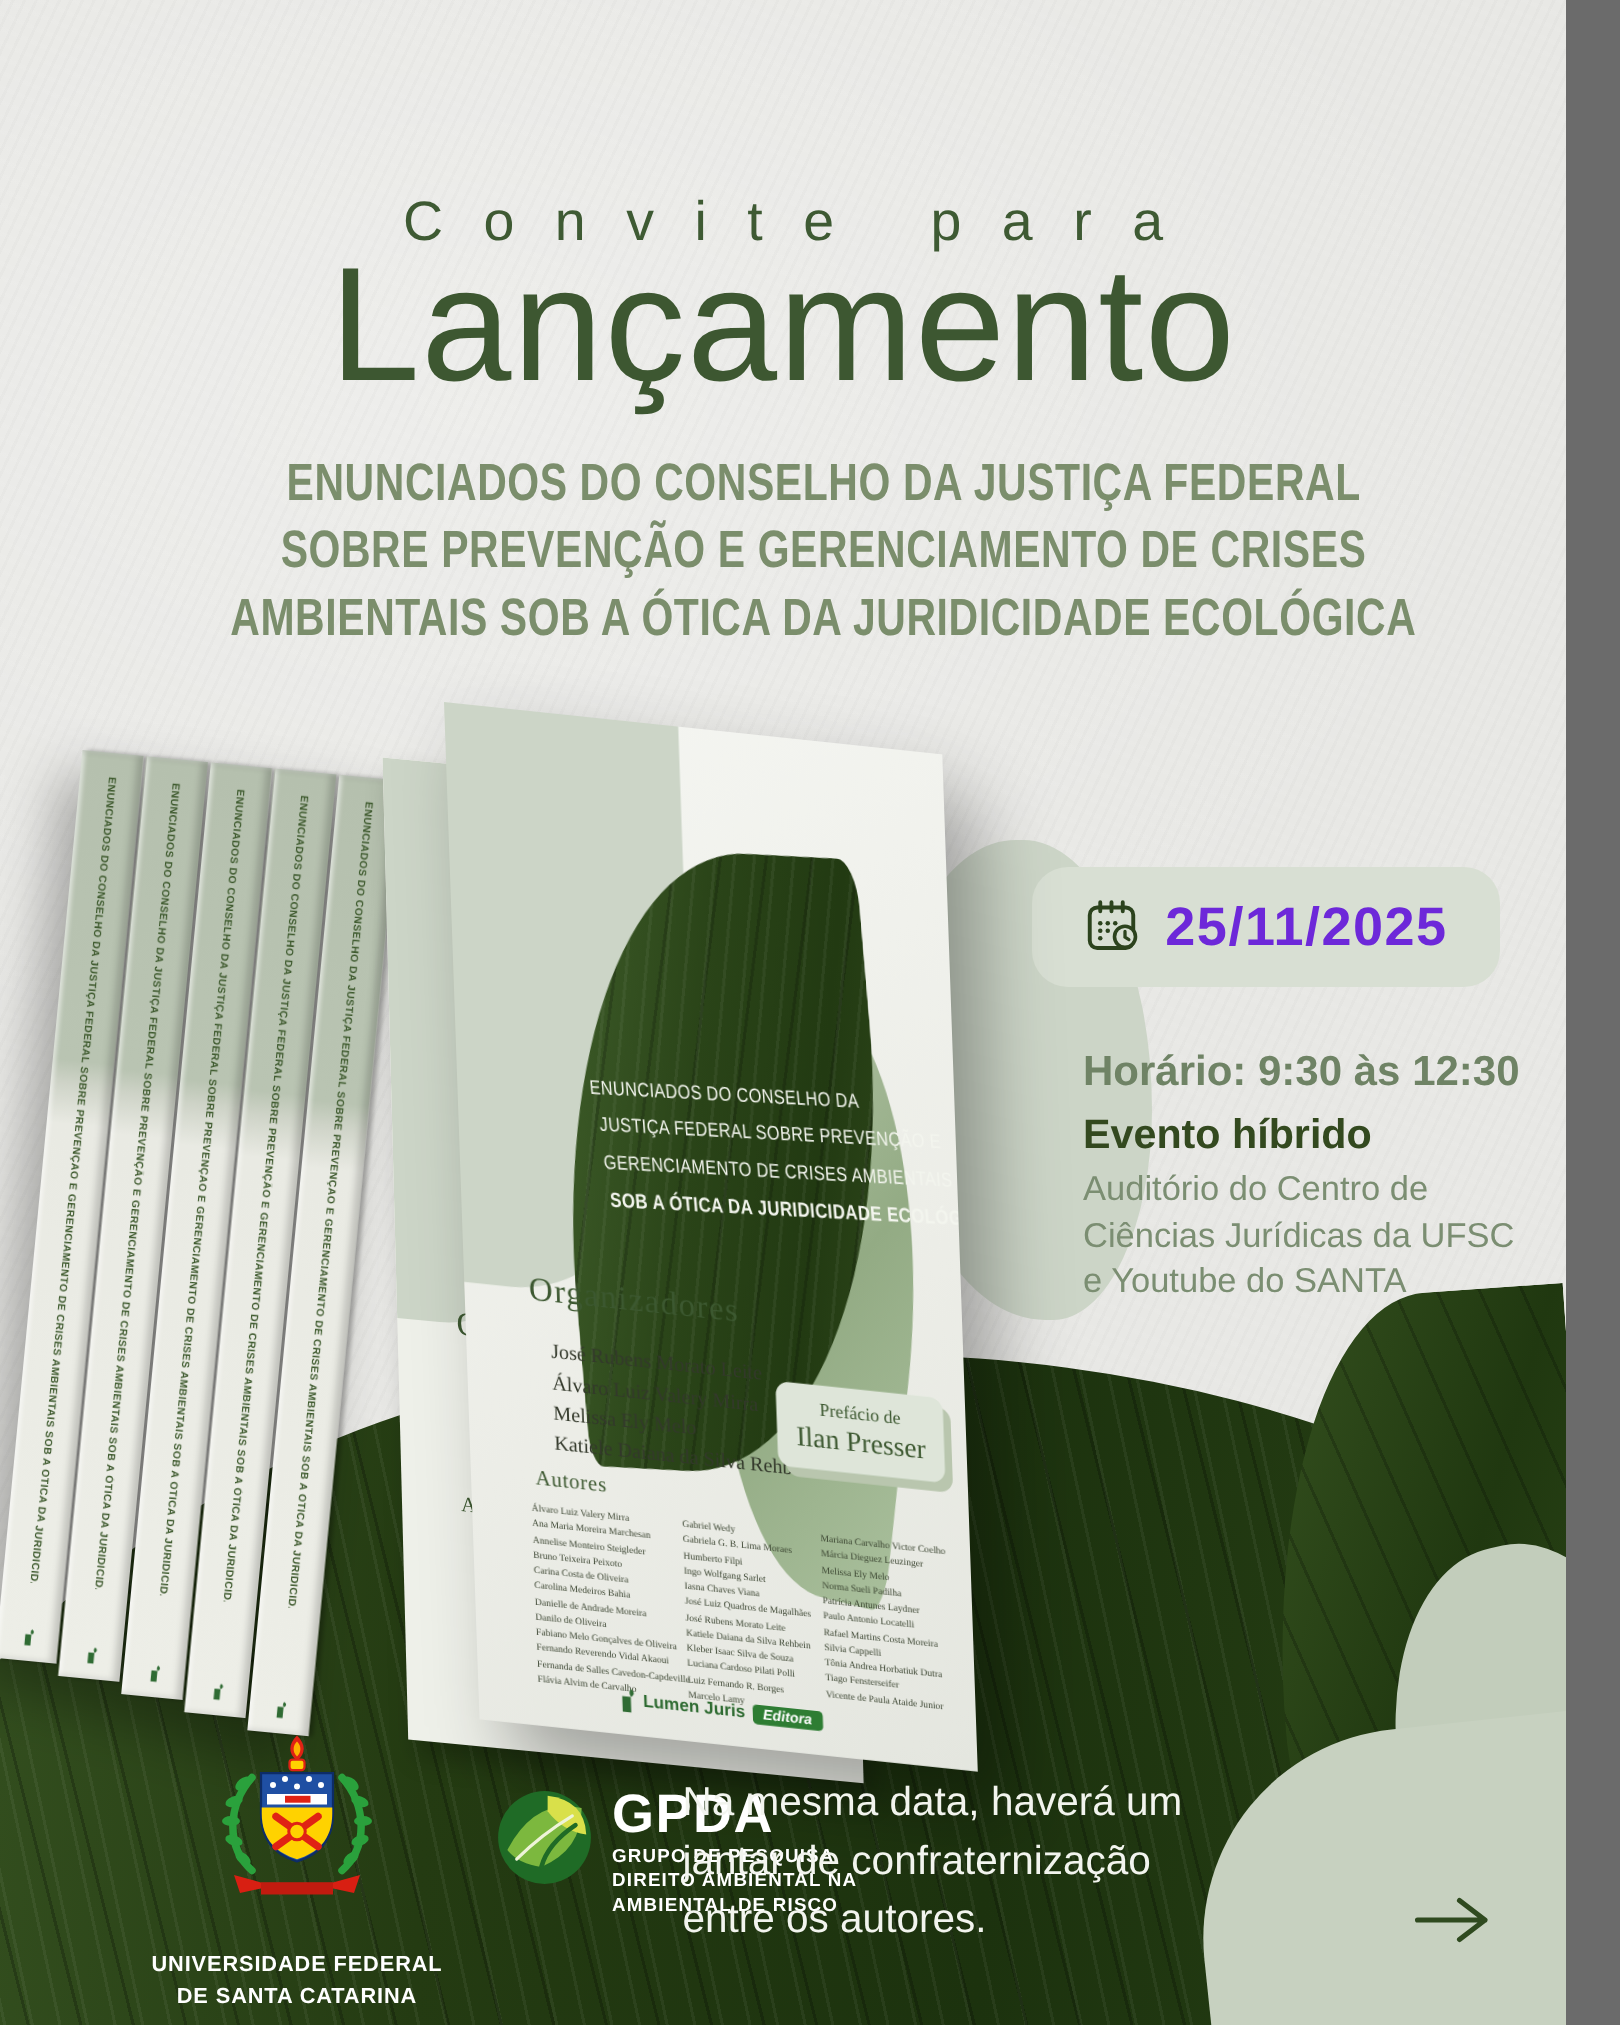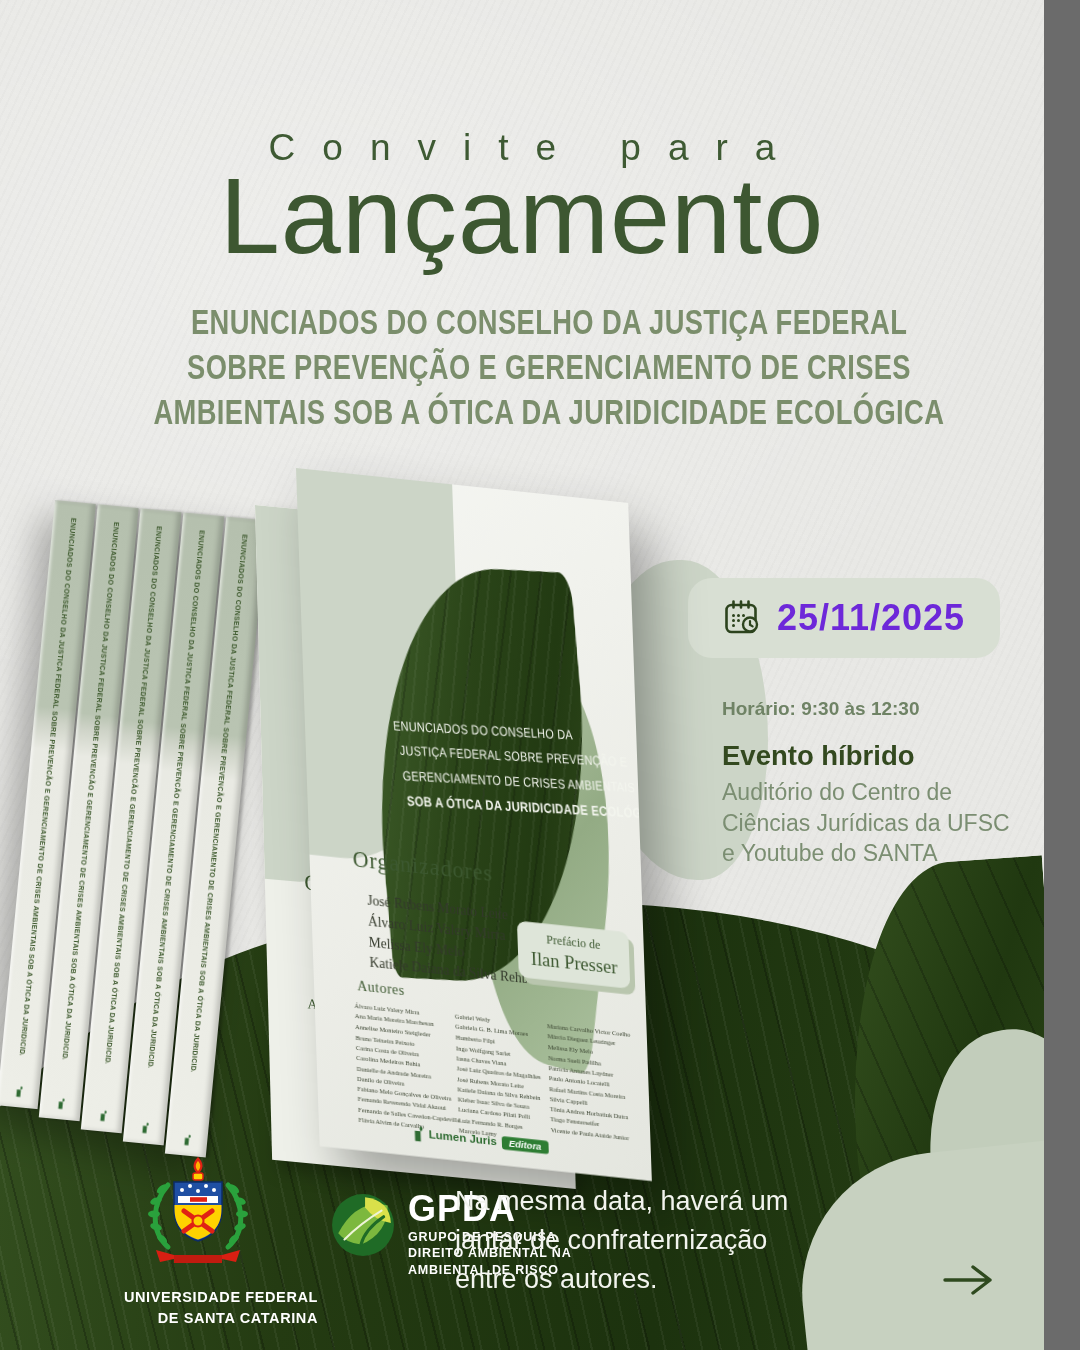--- a/index.html
+++ b/index.html
@@ -103,27 +103,27 @@
   .authors-cols .col:nth-child(3){width:31%;}
   .publogo{position:absolute;left:28%;bottom:2.2%;display:flex;align-items:center;gap:5px;}
   .publogo .pname{font-size:11.5px;font-weight:bold;color:#2e6b31;}
   .editora{background:#2e7d33;color:#fff;font-style:italic;font-size:9.5px;font-weight:bold;
     padding:1px 7px;border-radius:3px;}
 
   
   .pill{left:688px;top:578px;width:312px;height:80px;background:#d8dfd3;border-radius:24px;z-index:3;
     display:flex;align-items:center;justify-content:center;gap:14px;}
   .pill .date{font-size:36px;font-weight:800;color:#6d28d9;letter-spacing:1px;}
-  .time{left:722px;top:698px;font-size:19px;font-weight:bold;color:#6f8365;z-index:3;}
+  .time{left:722px;top:698px;font-size:28px;font-weight:bold;color:#6f8365;z-index:3;}
   .mode{left:722px;top:740px;font-size:27.5px;font-weight:bold;color:#33491f;z-index:3;}
   .venue{left:722px;top:777px;font-size:23px;color:#7b8e72;line-height:1.33;z-index:3;}
 
   
   .ufsc{left:78px;top:1155px;width:240px;text-align:center;z-index:6;color:#fff;}
-  .ufsc-label{font-size:14.5px;font-weight:bold;letter-spacing:.6px;line-height:1.45;margin-top:8px;text-align:right;}
+  .ufsc-label{font-size:14.5px;font-weight:bold;letter-spacing:.6px;line-height:1.45;margin-top:20px;}
   .gpda{left:330px;top:1192px;display:flex;align-items:flex-start;gap:12px;z-index:6;color:#fff;}
   .gpda-txt .acr{font-size:36px;font-weight:700;line-height:.95;letter-spacing:1px;}
   .gpda-sub{font-size:12.5px;font-weight:bold;letter-spacing:.8px;line-height:1.3;margin-top:3px;}
   .note{left:455px;top:1182px;width:350px;font-size:27px;color:#f2f4ee;line-height:1.45;z-index:6;}
   .next{left:942px;top:1262px;z-index:6;cursor:pointer;}
 </style>
 </head>
 <body>
 
 <div class="poster">

